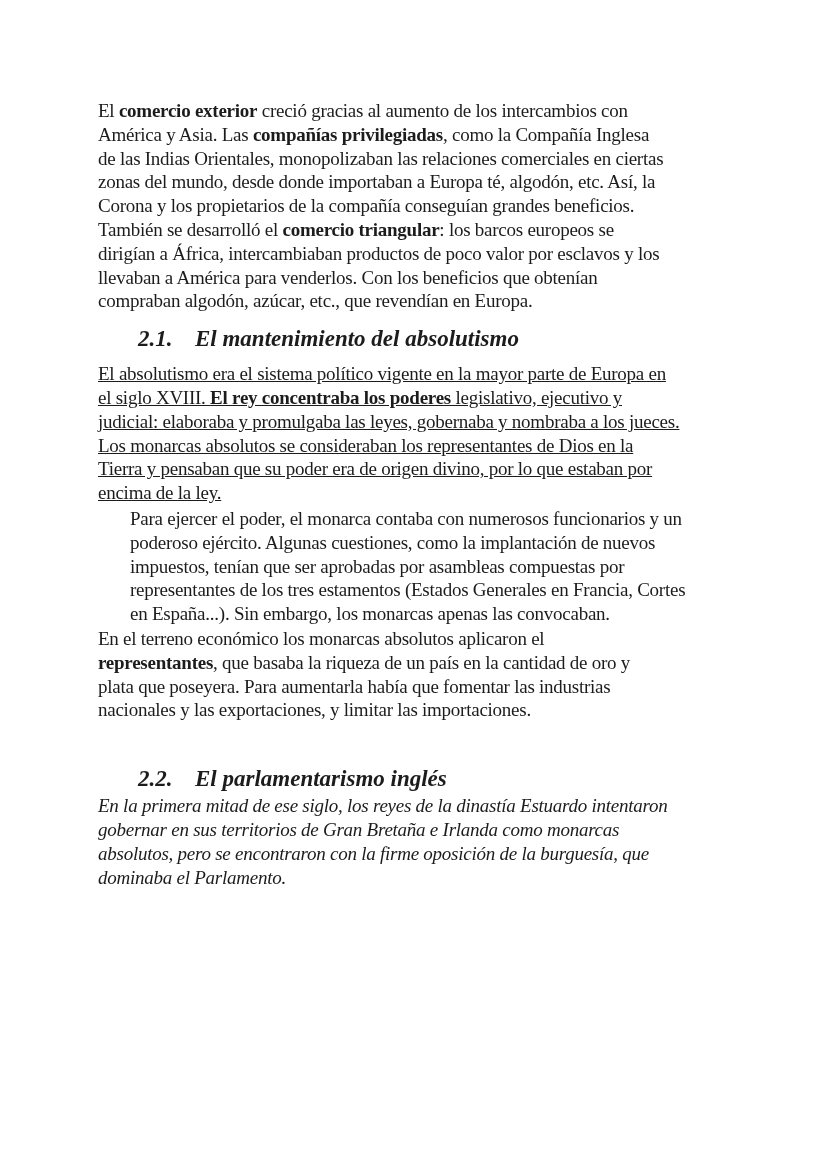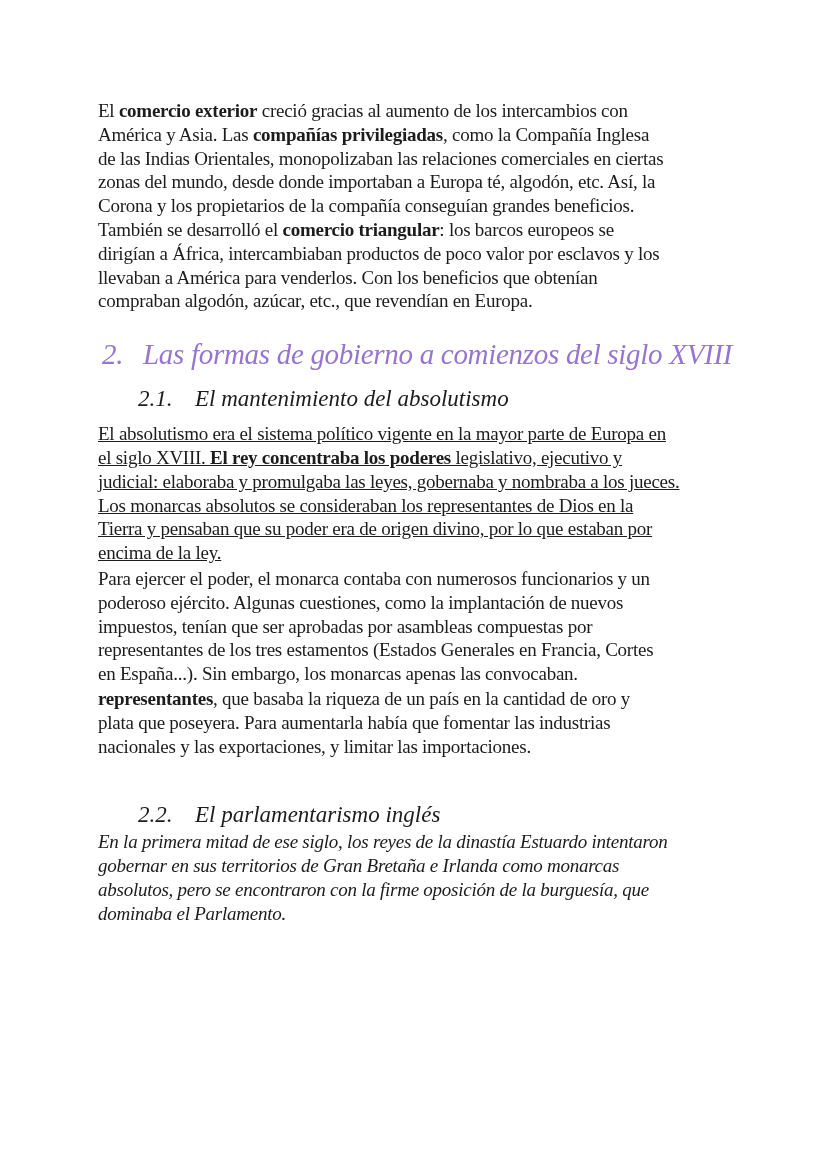--- a/index.html
+++ b/index.html
@@ -50,73 +50,71 @@
   h1.section .h1-num {
     display: inline-block;
     width: 41px;
     font-style: italic;
   }
   h2.subsection {
     margin: 11px 0 0 0;
     padding-left: 40px;
     font-size: 23px;
     line-height: 30px;
-    font-weight: normal;
+    font-weight: bold;
     font-style: italic;
     color: var(--subheading-color, #1c1c1c);
   }
   h2.subsection .h2-num {
     display: inline-block;
     width: 57px;
   }
   h2.sub-2-2 { margin-top: 42px; }
   p.abs1 { margin-top: 8px; text-decoration: underline; }
-  p.abs2 { margin-top: 2px; }
+  p.abs2 { margin-top: 2px; margin-left: 32px; }
   p.abs3 { margin-top: 1px; }
   p.parl1 { margin-top: 13px; }
   p.parl2 { margin-top: 0; font-style: italic; }
 </style>
 </head>
 <body>
 
 <div class="page">
   <div class="content">
 
     <p class="body intro"><span>El </span><span class="bold">comercio exterior</span><span> creció gracias al aumento de los intercambios con
 América y Asia. Las </span><span class="bold">compañías privilegiadas</span><span>, como la Compañía Inglesa
 de las Indias Orientales, monopolizaban las relaciones comerciales en ciertas
 zonas del mundo, desde donde importaban a Europa té, algodón, etc. Así, la
 Corona y los propietarios de la compañía conseguían grandes beneficios.
 También se desarrolló el </span><span class="bold">comercio triangular</span><span>: los barcos europeos se
 dirigían a África, intercambiaban productos de poco valor por esclavos y los
 llevaban a América para venderlos. Con los beneficios que obtenían
 compraban algodón, azúcar, etc., que revendían en Europa.</span></p>
 
-    <h1 class="section">
-      <span class="h1-num">2.</span><span class="h1-title">Las formas de gobierno a comienzos del siglo XVIII</span>
-    </h1>
 
     <h2 class="subsection">
       <span class="h2-num">2.1.</span><span class="h2-title">El mantenimiento del absolutismo</span>
     </h2>
 
     <p class="body abs1"><span>El absolutismo era el sistema político vigente en la mayor parte de Europa en
 el siglo XVIII. </span><span class="bold">El rey concentraba los poderes</span><span> legislativo, ejecutivo y
 judicial: elaboraba y promulgaba las leyes, gobernaba y nombraba a los jueces.
 Los monarcas absolutos se consideraban los representantes de Dios en la
 Tierra y pensaban que su poder era de origen divino, por lo que estaban por
 encima de la ley.</span></p>
 
     <p class="body abs2"><span>Para ejercer el poder, el monarca contaba con numerosos funcionarios y un
 poderoso ejército. Algunas cuestiones, como la implantación de nuevos
 impuestos, tenían que ser aprobadas por asambleas compuestas por
 representantes de los tres estamentos (Estados Generales en Francia, Cortes
 en España...). Sin embargo, los monarcas apenas las convocaban.</span></p>
 
-    <p class="body abs3"><span class="bold">representantes</span><span>, que basaba la riqueza de un país en la cantidad de oro y
+    <p class="body abs3"><span>En el terreno económico los monarcas absolutos aplicaron el
+</span><span class="bold">representantes</span><span>, que basaba la riqueza de un país en la cantidad de oro y
 plata que poseyera. Para aumentarla había que fomentar las industrias
 nacionales y las exportaciones, y limitar las importaciones.</span></p>
 
     <h2 class="subsection sub-2-2">
       <span class="h2-num">2.2.</span><span class="h2-title">El parlamentarismo inglés</span>
     </h2>
 
 
     <p class="body parl2"><span>En la primera mitad de ese siglo, los reyes de la dinastía Estuardo intentaron
 gobernar en sus territorios de Gran Bretaña e Irlanda como monarcas

